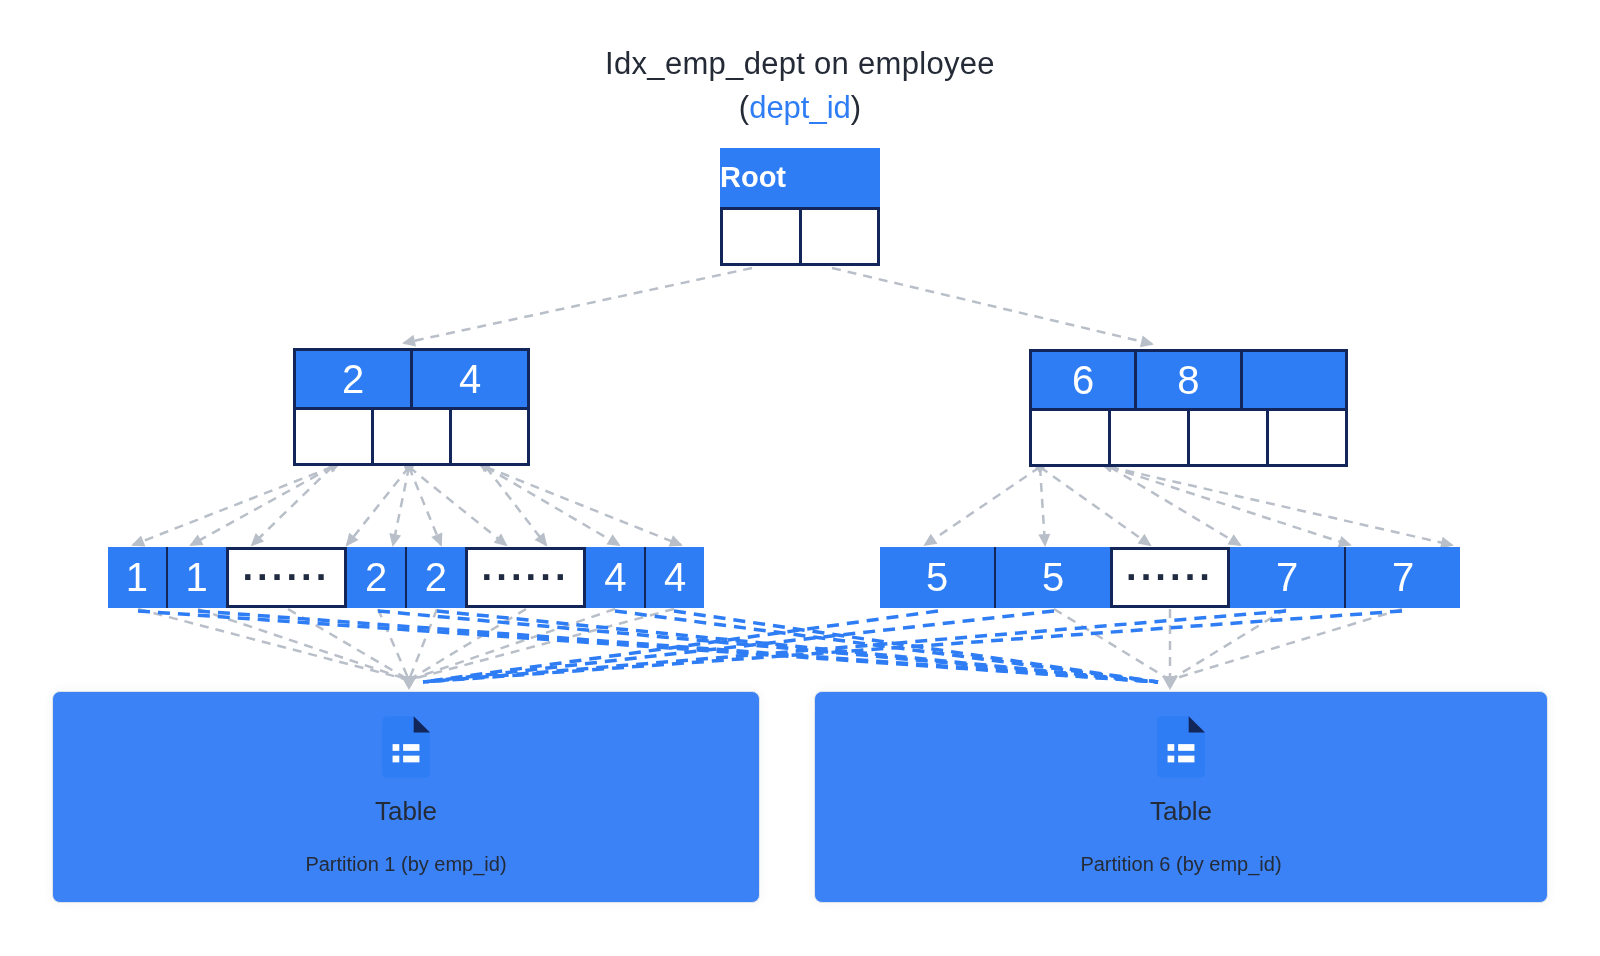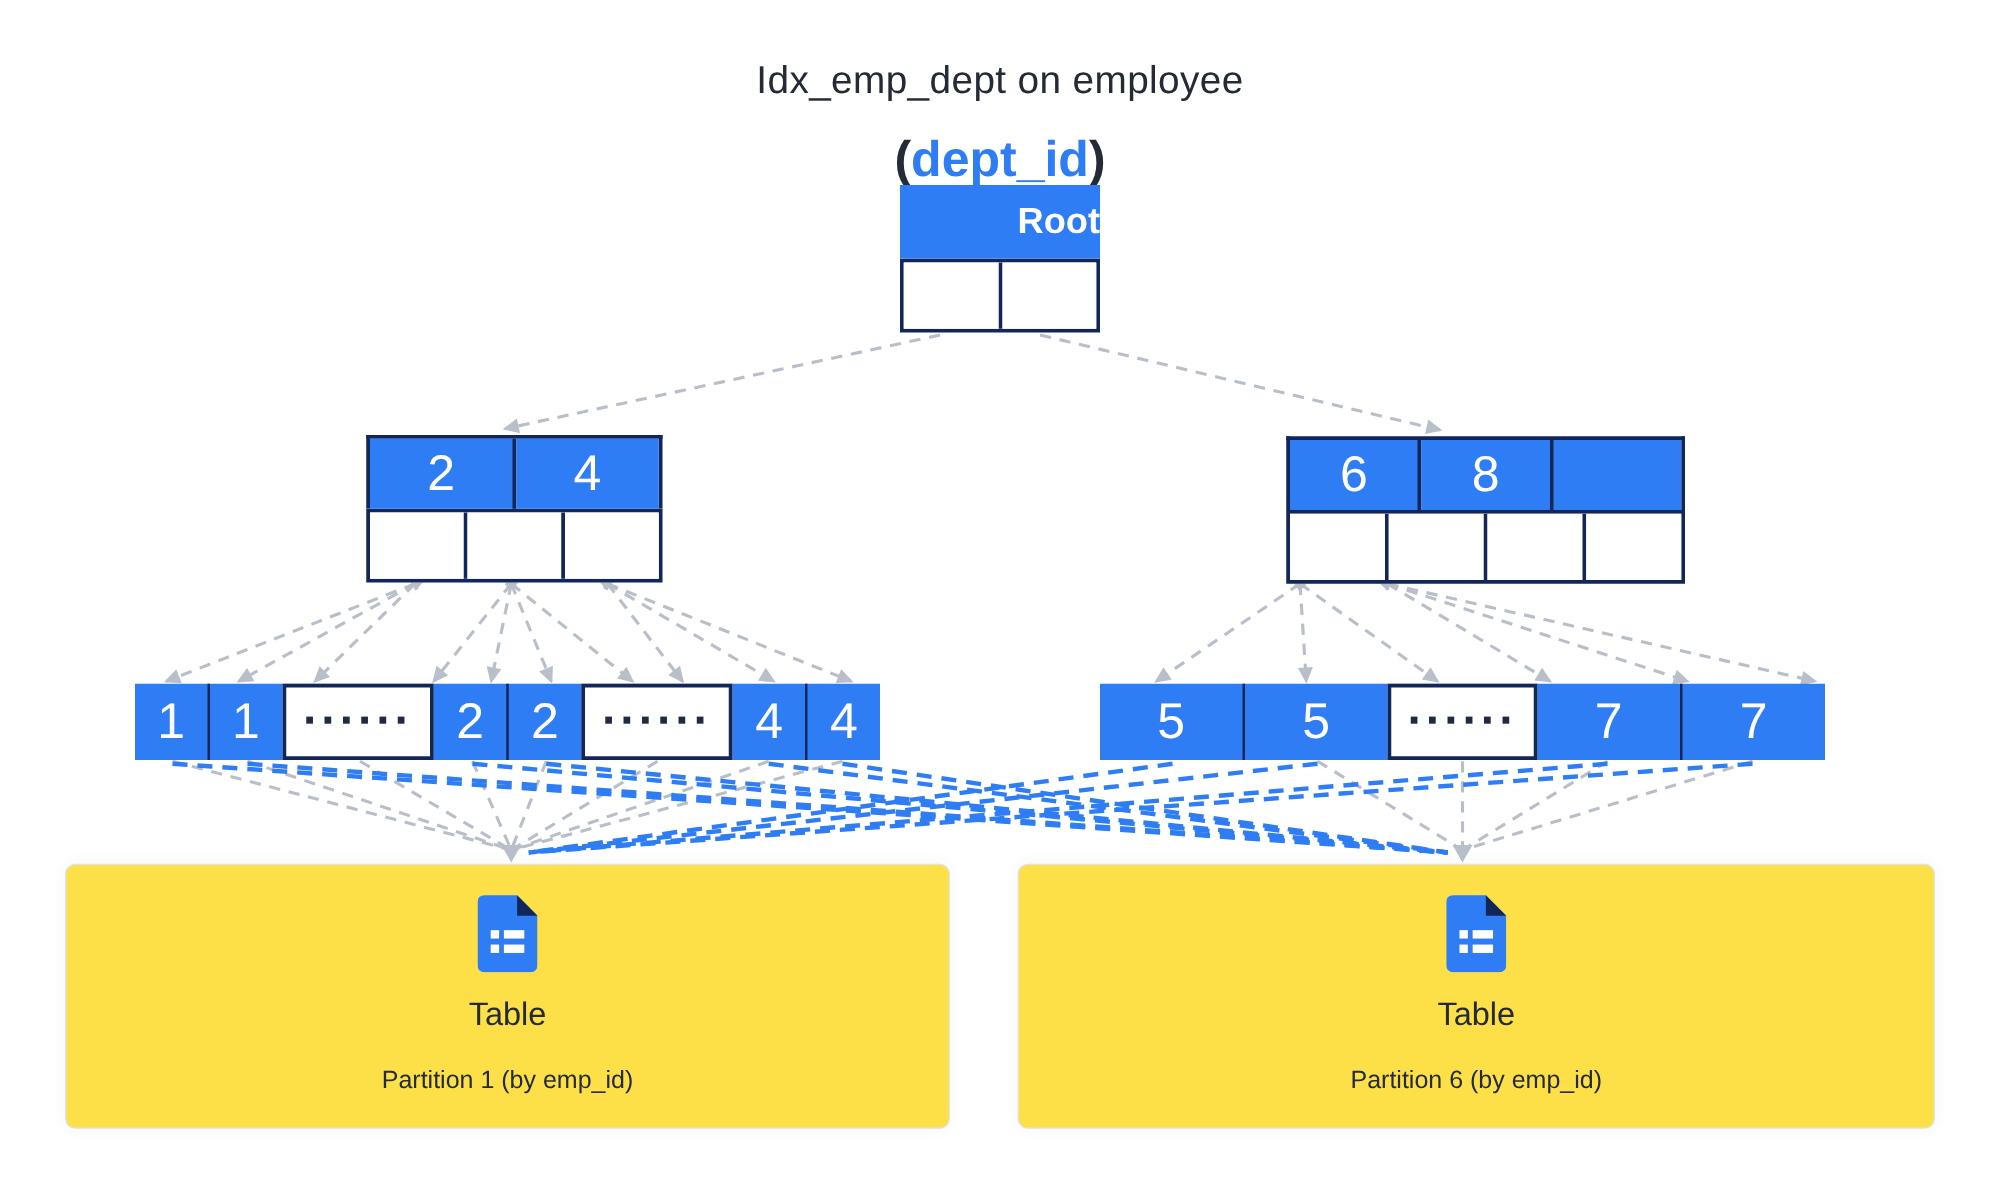--- a/index.html
+++ b/index.html
@@ -5,28 +5,28 @@
   html,body { margin:0; padding:0; }
   body {
     width:1600px; height:956px; position:relative; overflow:hidden;
     background:#ffffff;
     font-family:"Liberation Sans", sans-serif;
   }
 
   
   .title-wrap { position:absolute; top:46px; left:0; width:100%; text-align:center; z-index:2; color:#242b37; }
   .t1 { font-size:31px; font-weight:400; letter-spacing:0.3px; }
-  .t2 { font-size:40px; font-weight:700; margin-top:24px; }
+  .t2 { font-size:31px; font-weight:400; margin-top:8px; }
   .t2 .col { color:#2e7df5; }
 
   
   .node { position:absolute; z-index:4; }
   .hdr {
     height:59px; background:#2e7df5; color:#fff; font-size:29px; font-weight:bold;
-    display:flex; align-items:center; justify-content:flex-end; box-sizing:border-box;
+    display:flex; align-items:center; justify-content:flex-start; box-sizing:border-box;
   }
   .key-row { display:flex; height:59px; border:3px solid #13265a; border-bottom:none; box-sizing:border-box; }
   .ptr-row { display:flex; height:59px; border:3px solid #13265a; box-sizing:border-box; background:#fff; }
   .key-cell { flex:1; background:#2e7df5; color:#fff; font-size:40px;
     display:flex; align-items:center; justify-content:center; }
   .ptr-cell { flex:1; background:#fff; }
   .bR { border-right:3px solid #13265a; }
 
   #rootNode   { left:720px;  top:148px; width:160px; }
   #nodeLeft   { left:293px;  top:348px; width:237px; }
@@ -38,21 +38,21 @@
   #leafRight { left:880px; width:580px; }
   .leaf-cell { display:flex; align-items:center; justify-content:center; box-sizing:border-box; }
   .leaf-key { color:#fff; font-size:40px; }
   .divR { border-right:2px solid #13265a; }
   .leaf-gap { background:#fff; border:3px solid #13265a; color:#202a40;
     font-size:38px; font-weight:bold; letter-spacing:2px; }
 
   
   .card {
     position:absolute; top:691px; height:212px; z-index:1; box-sizing:border-box;
-    background:#fde047; border:1px solid #dfe3ea; border-radius:8px;
+    background:#3b82f6; border:1px solid #dfe3ea; border-radius:8px;
     box-shadow:0 0 12px rgba(31,56,88,0.05);
     display:flex; flex-direction:column; align-items:center;
   }
   #card1 { left:52px;  width:708px; }
   #card2 { left:814px; width:734px; }
   .doc-icon { margin-top:24px; }
   .card-title { margin-top:18px; font-size:26px; color:#242b37; }
   .card-sub   { margin-top:26px;  font-size:20px; color:#242b37; }
 
   

